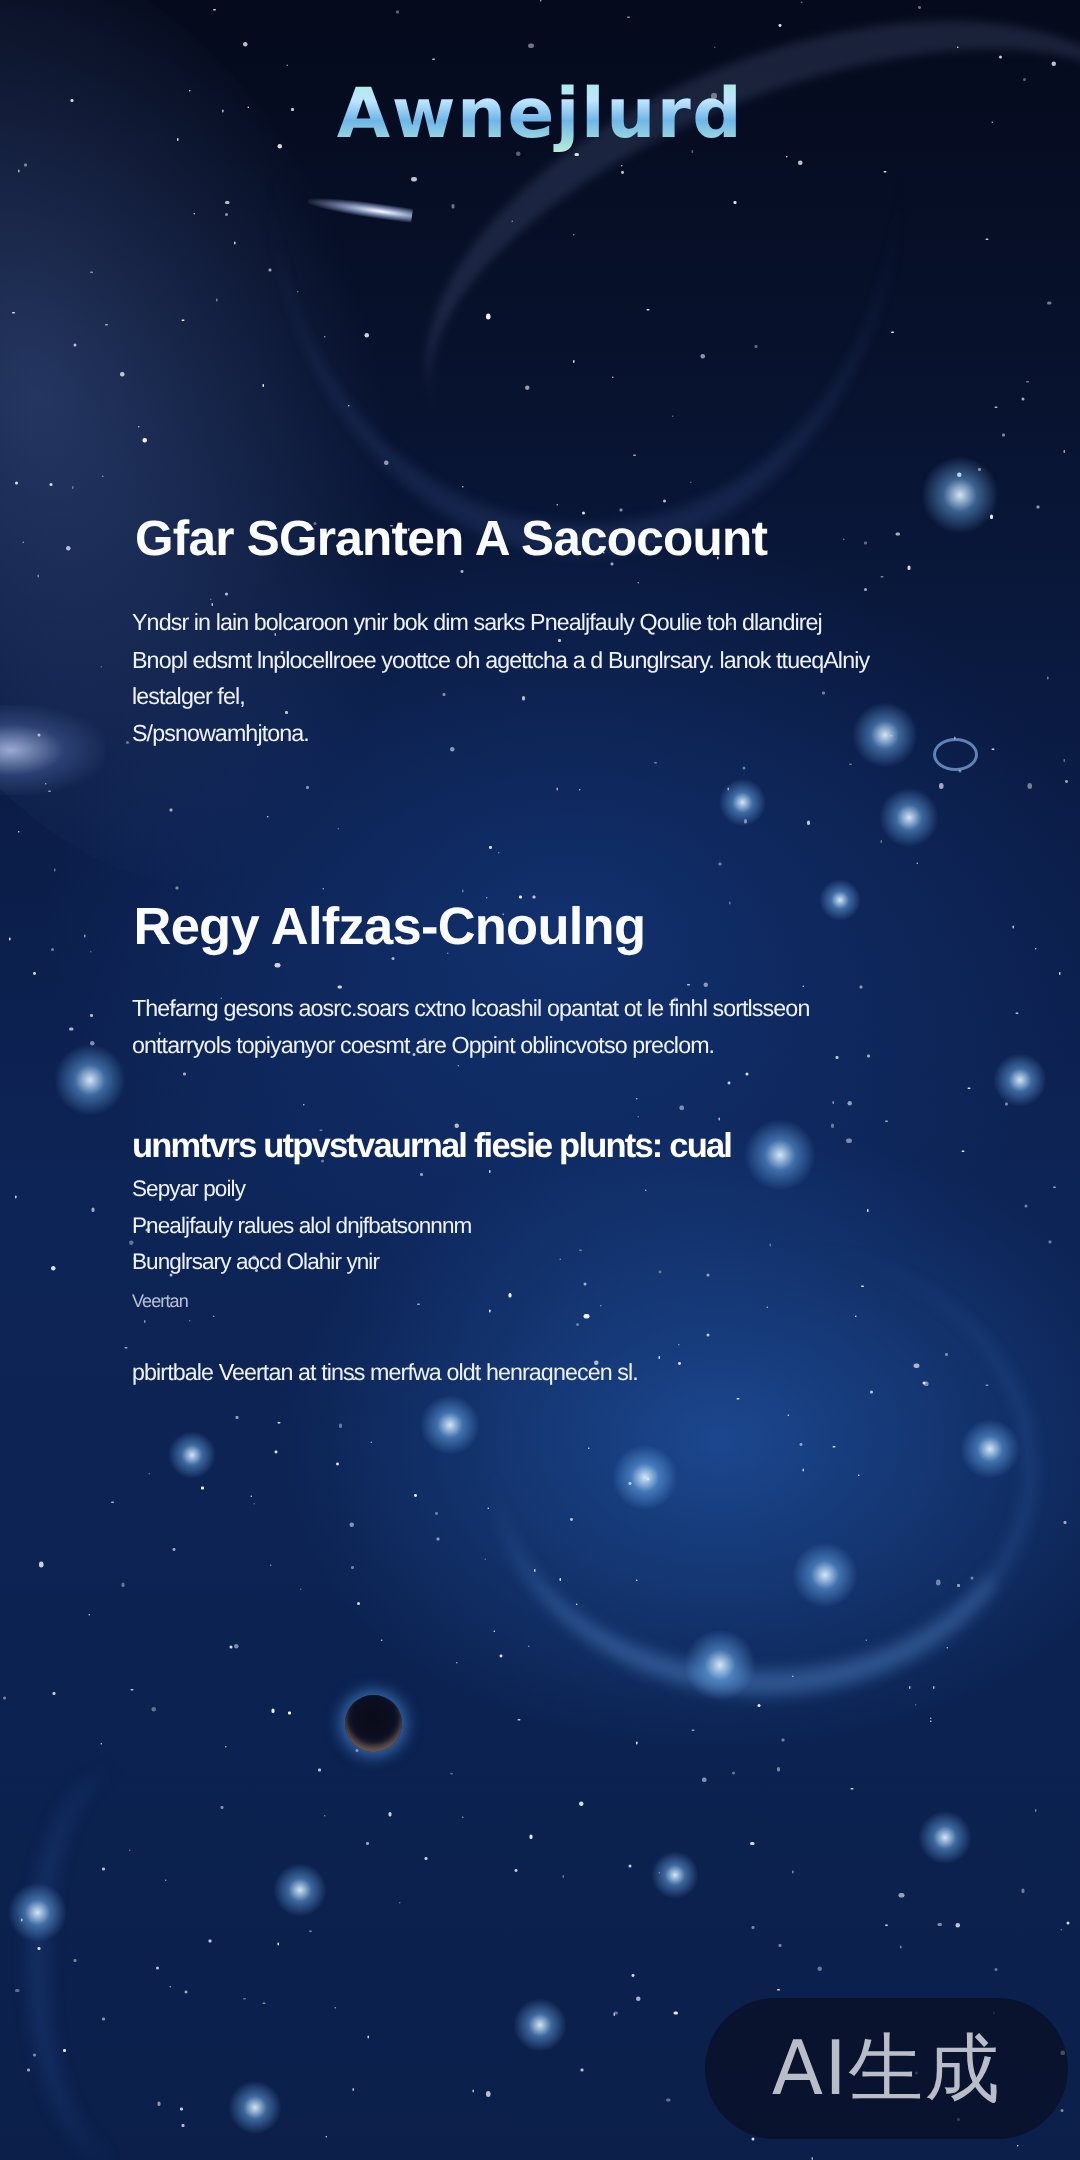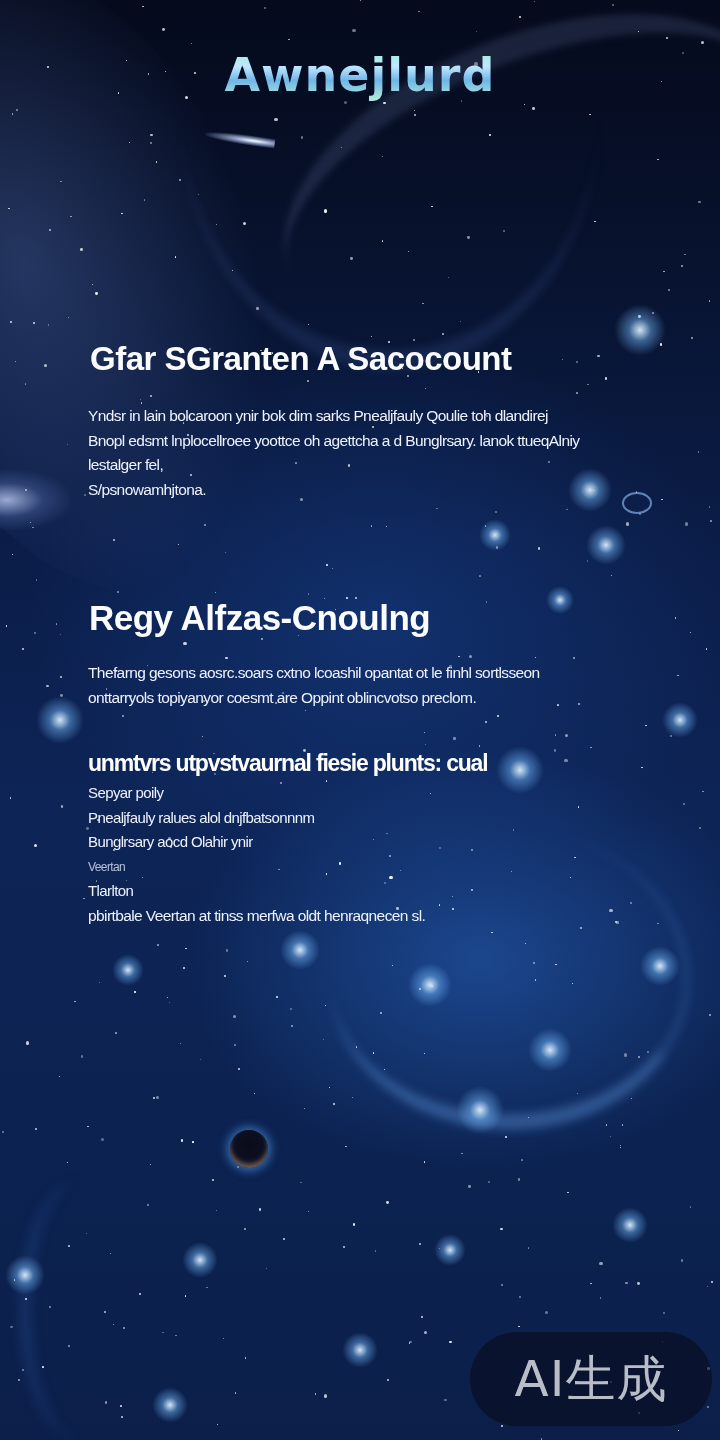--- a/index.html
+++ b/index.html
@@ -584,21 +584,20 @@
   <div>onttarryols topiyanyor coesmt are Oppint oblincvotso preclom.</div>
 </div>
 
 <div class="subhead">unmtvrs utpvstvaurnal fiesie plunts: cual</div>
 
 <div class="list">
   <div>Sepyar poily</div>
   <div>Pnealjfauly ralues alol dnjfbatsonnnm</div>
   <div>Bunglrsary aocd Olahir ynir</div>
   <div class="faint">Veertan</div>
-  <div>Tlarlton</div>
 </div>
 
 <div class="para p3">
   <div>pbirtbale Veertan at tinss merfwa oldt henraqnecen sl.</div>
 </div>
 
 <div class="orb"></div>
 
 <div class="watermark">
   <span>AI生成</span>

